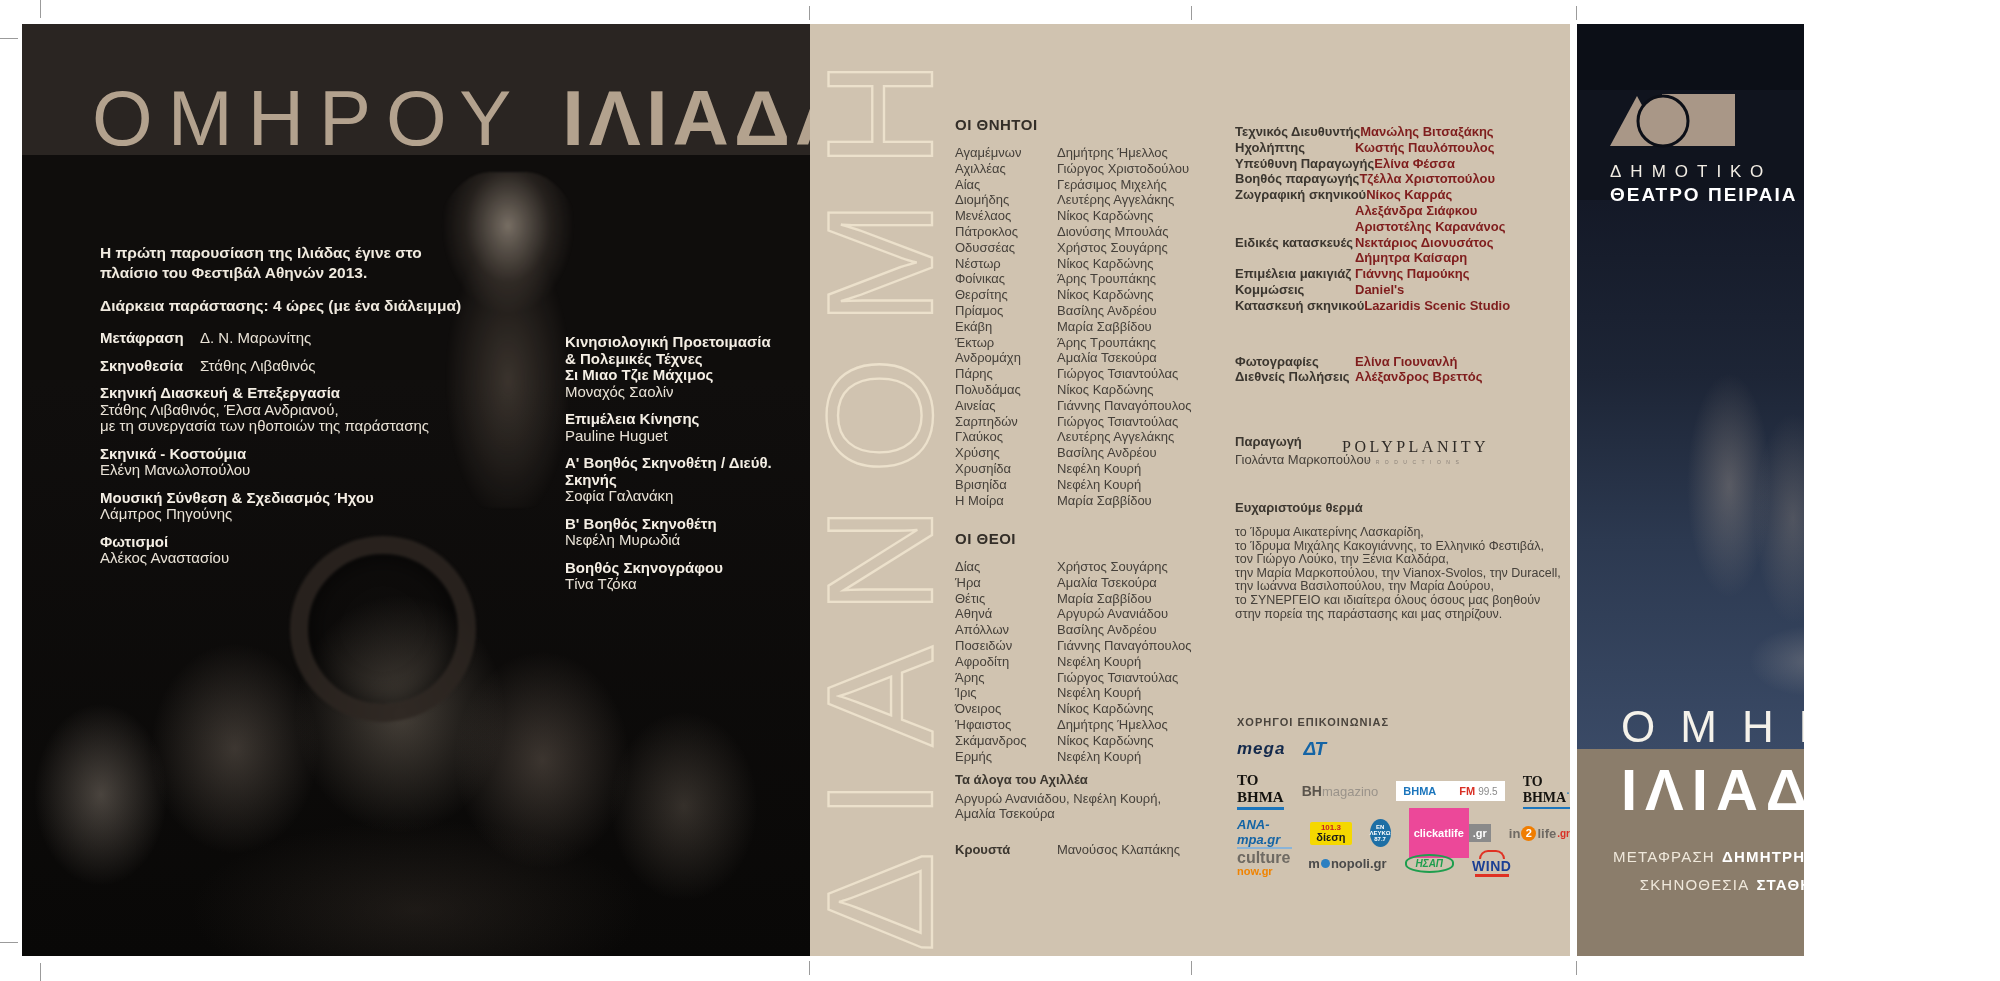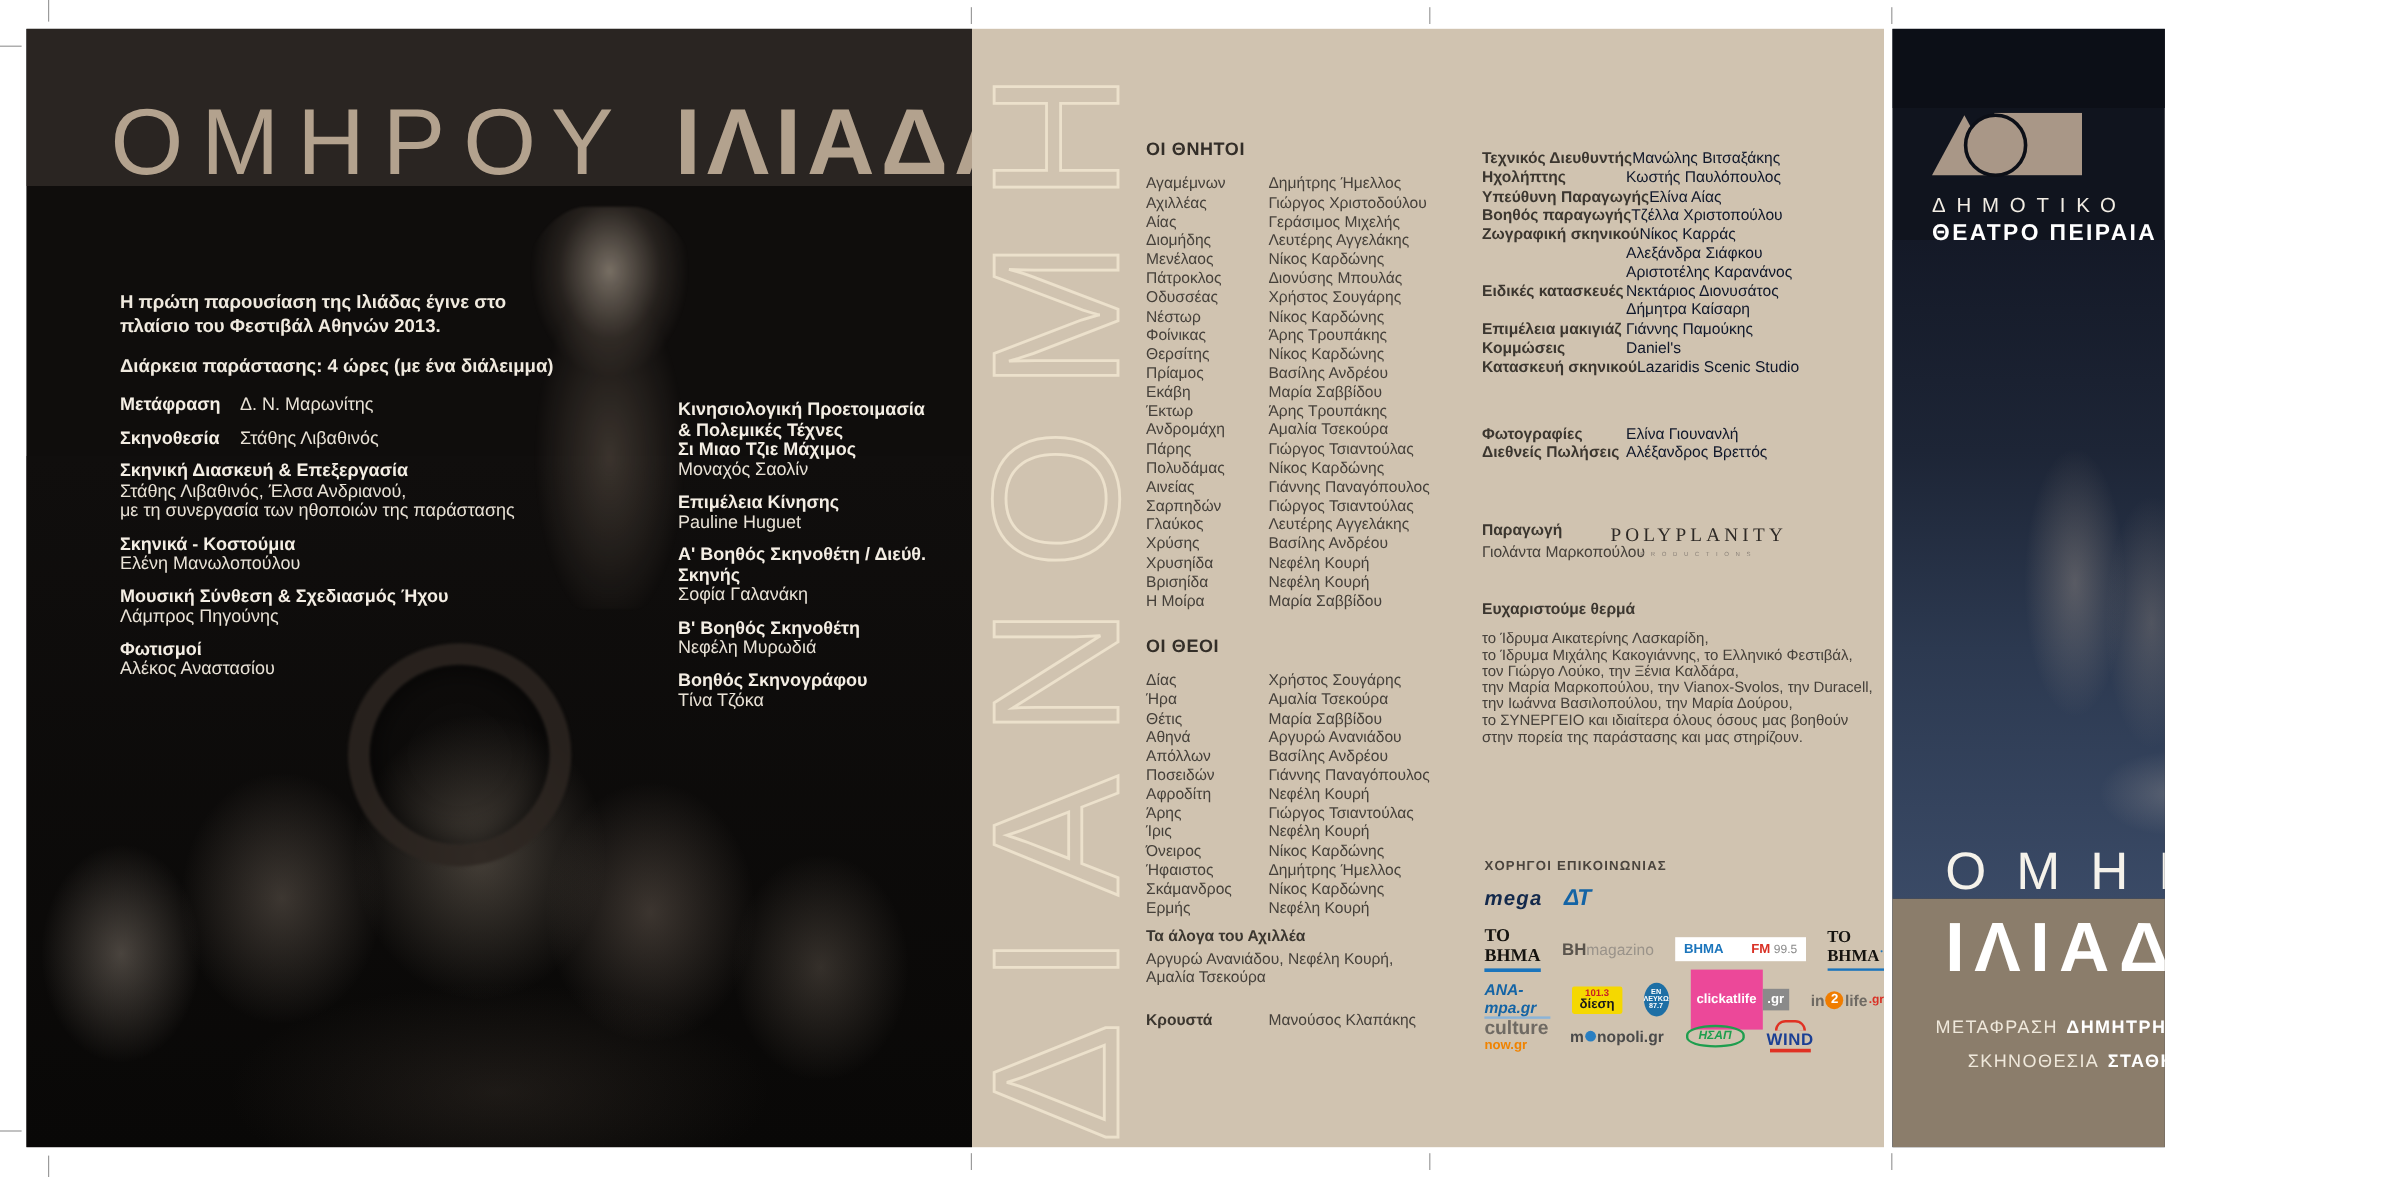--- a/index.html
+++ b/index.html
@@ -58,21 +58,21 @@
   .blk-horses{left:145px;top:748px;width:300px;font-size:13px;color:#45403a;}
   .blk-horses .hh{font-weight:700;color:#3b362f;}
   .blk-horses .hl{line-height:15px;}
   .blk-horses .lines{margin-top:4px;}
   .blk-perc{left:145px;top:818px;display:flex;font-size:13px;}
   .blk-perc .pl{min-width:102px;font-weight:700;color:#3b362f;}
   .blk-perc .pv{color:#45403a;}
   .blk-crew{left:425px;top:100px;width:330px;}
   .kr{display:flex;font-size:13px;line-height:15.8px;}
   .kr .l{min-width:120px;font-weight:700;color:#3b362f;white-space:nowrap;}
-  .kr .v{color:#0f172a;white-space:nowrap;}
+  .kr .v{color:#7f1d1d;white-space:nowrap;font-weight:bold;}
   .kr.gap-big{margin-top:40px;}
   .blk-prod{left:425px;top:410px;font-size:13px;}
   .blk-prod .pl{font-weight:700;color:#3b362f;line-height:16px;}
   .blk-prod .pn{color:#45403a;margin-top:2px;}
   .poly{left:532px;top:414px;text-align:center;}
   .poly .p1{font-family:"Liberation Serif",serif;font-size:16px;letter-spacing:3.5px;color:#2e2a26;}
   .poly .p2{font-size:5px;letter-spacing:5.5px;color:#8a8178;margin-top:3px;}
   .blk-thanks{left:425px;top:476px;width:340px;}
   .blk-thanks .th{font-size:13px;font-weight:700;color:#3b362f;}
   .blk-thanks .rows{margin-top:11px;}
@@ -445,21 +445,21 @@
     <div class="kr has-v">
           <span class="l">Τεχνικός Διευθυντής</span>
           <span class="v">Μανώλης Βιτσαξάκης</span>
         </div>
         <div class="kr has-v">
           <span class="l">Ηχολήπτης</span>
           <span class="v">Κωστής Παυλόπουλος</span>
         </div>
         <div class="kr has-v">
           <span class="l">Υπεύθυνη Παραγωγής</span>
-          <span class="v">Ελίνα Αίας</span>
+          <span class="v">Ελίνα Φέσσα</span>
         </div>
         <div class="kr has-v">
           <span class="l">Βοηθός παραγωγής</span>
           <span class="v">Τζέλλα Χριστοπούλου</span>
         </div>
         <div class="kr has-v">
           <span class="l">Ζωγραφική σκηνικού</span>
           <span class="v">Νίκος Καρράς</span>
         </div>
         <div class="kr has-v">

